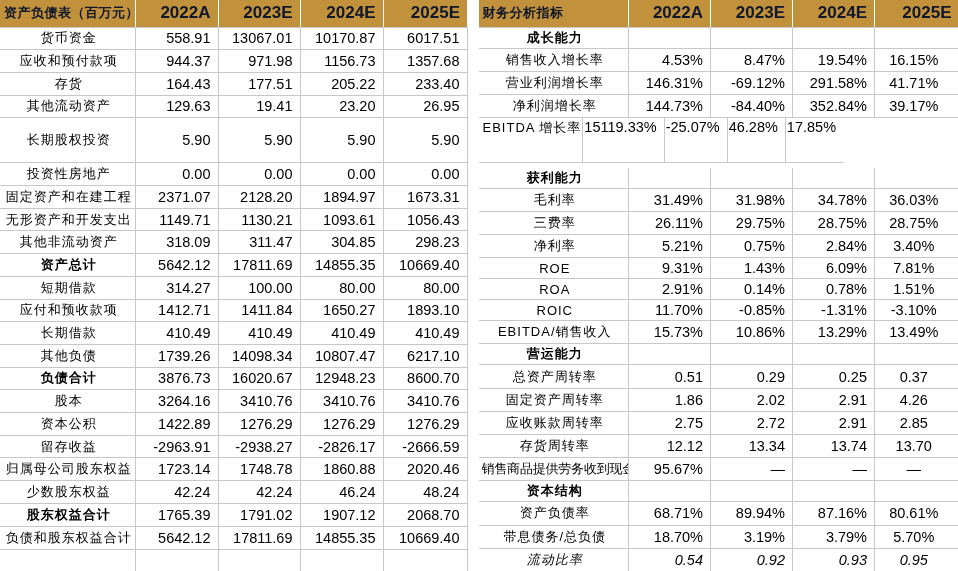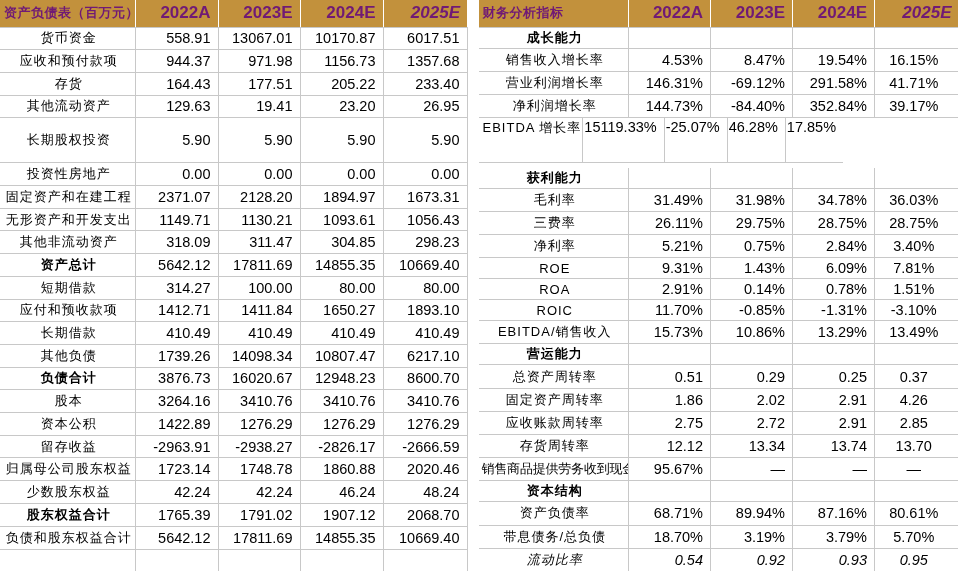--- a/index.html
+++ b/index.html
@@ -14,28 +14,28 @@
     table-layout: fixed;
     height: 571px;
   }
   table.left  { width: 467px; margin-right: 11px; }
   table.right { width: 480px; }
 
   
   thead tr { height: 27px; }
   thead th {
     background: #C2913C;
-    color: #701a75;
+    color: #0f172a;
     font-weight: bold;
     vertical-align: middle;
     border-bottom: 1px solid #C8C8C8;
     border-right: 1px solid rgba(255,255,255,0.45);
     overflow: hidden;
   }
-  thead th:last-child { border-right: none; font-style: italic; }
+  thead th:last-child { border-right: none; }
   th.title {
     text-align: left; padding-left: 4px;
     font-size: 13px; letter-spacing: 0.5px;
     font-family: "Liberation Sans", serif;
     white-space: nowrap;
   }
   th.yr { text-align: right; padding-right: 7px; font-size: 17px; margin-left: 20px; }
 
   
   td {

